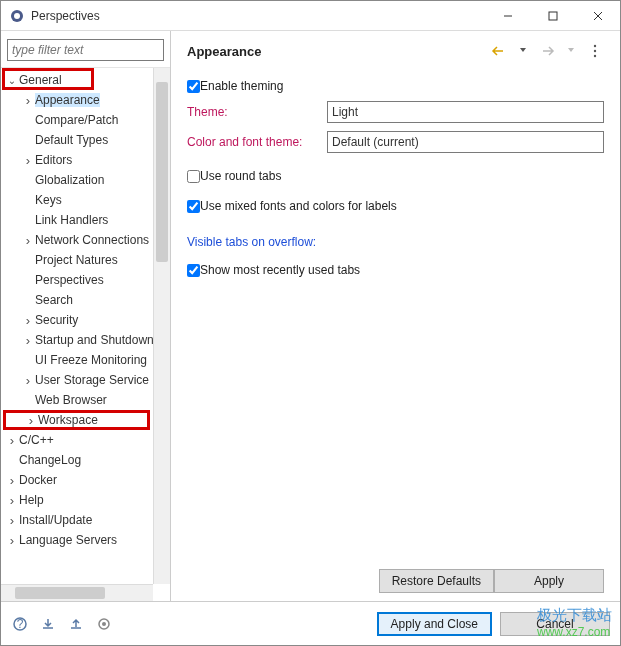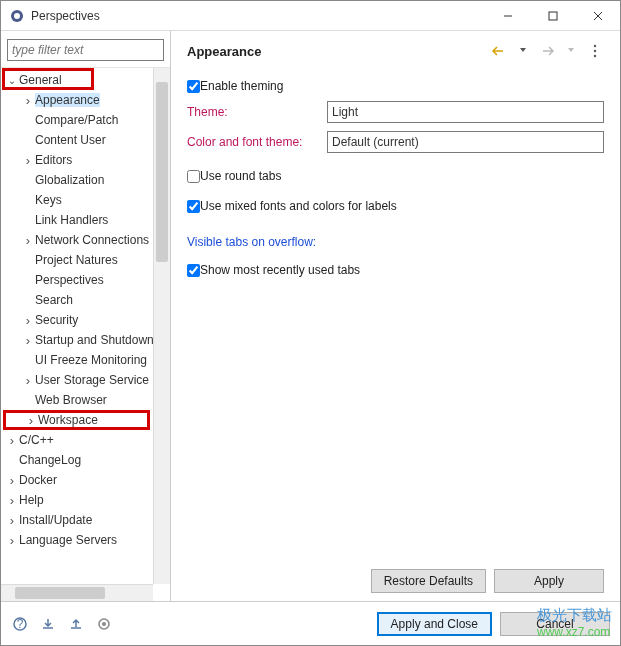--- a/index.html
+++ b/index.html
@@ -33,21 +33,21 @@
 .headicons { display: flex; gap: 6px; align-items: center; }
 .headicons .hi { width: 18px; height: 16px; display: flex; align-items: center; justify-content: center; }
 .form-row { display: flex; align-items: center; margin-bottom: 8px; min-height: 22px; }
 .form-row .flabel { width: 140px; color: #be185d; }
 .form-row select { flex: 1; height: 22px; border: 1px solid #7a7a7a; background: #fff; padding: 0 4px; color: #333; }
 .chk { display: flex; align-items: flex-end; color: #222; }
 .chk input { width: 13px; height: 13px; }
 .section-gap { height: 14px; }
 .subhead { color: #1d4ed8; margin-bottom: 6px; }
 .spacer { flex: 1; }
-.btnrow { display: flex; justify-content: flex-end; gap: 8px; margin-top: 8px; }
+.btnrow { display: flex; justify-content: flex-end; margin-top: 8px; }
 .btn { min-width: 110px; height: 24px; border: 1px solid #adadad; background: #e1e1e1; color: #222; display: flex; align-items: center; justify-content: center; padding: 0 12px; }
 .btn.primary { border: 2px solid #0078d7; background: #e5f1fb; }
 .footer { height: 44px; border-top: 1px solid #ccc; display: flex; align-items: center; padding: 0 10px; }
 .footer .ficons { display: flex; gap: 10px; }
 .footer .ficon { width: 18px; height: 18px; display: flex; align-items: center; justify-content: center; }
 .footer .fspacer { flex: 1; }
 .watermark { position: absolute; right: 8px; bottom: 6px; font-size: 11px; color: #45c745; pointer-events: none; opacity: .9; }
 .watermark .cn { color: #3a8fd6; display:block; text-align:left; font-size:15px; }
 select { appearance: none; -webkit-appearance: none; background-image: linear-gradient(45deg, transparent 50%, #555 50%), linear-gradient(135deg, #555 50%, transparent 50%); background-position: calc(100% - 12px) 9px, calc(100% - 7px) 9px; background-size: 5px 5px, 5px 5px; background-repeat: no-repeat; }
 </style>
@@ -95,21 +95,21 @@
             <div class="node depth1">
               <span class="tw" style="font-size: 13px;">›</span>
               <span class="lbl selected">Appearance</span>
             </div>
             <div class="node depth1">
               <span class="tw"></span>
               <span class="lbl">Compare/Patch</span>
             </div>
             <div class="node depth1">
               <span class="tw"></span>
-              <span class="lbl">Content User</span>
+              <span class="lbl">Default Types</span>
             </div>
             <div class="node depth1">
               <span class="tw" style="font-size: 13px;">›</span>
               <span class="lbl">Editors</span>
             </div>
             <div class="node depth1">
               <span class="tw"></span>
               <span class="lbl">Globalization</span>
             </div>
             <div class="node depth1">

